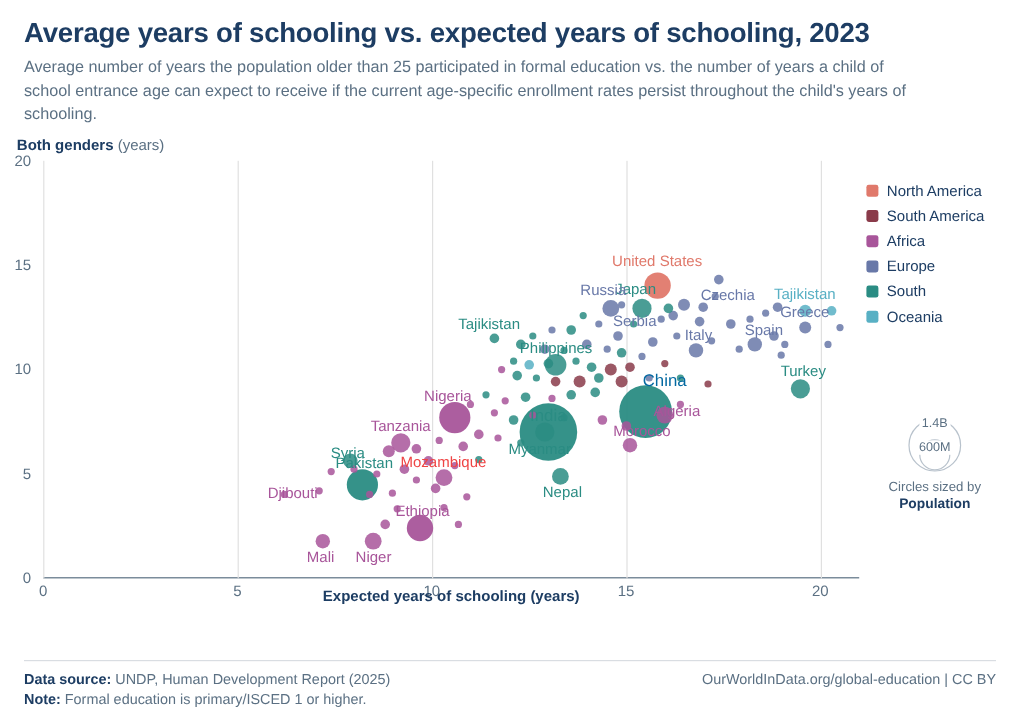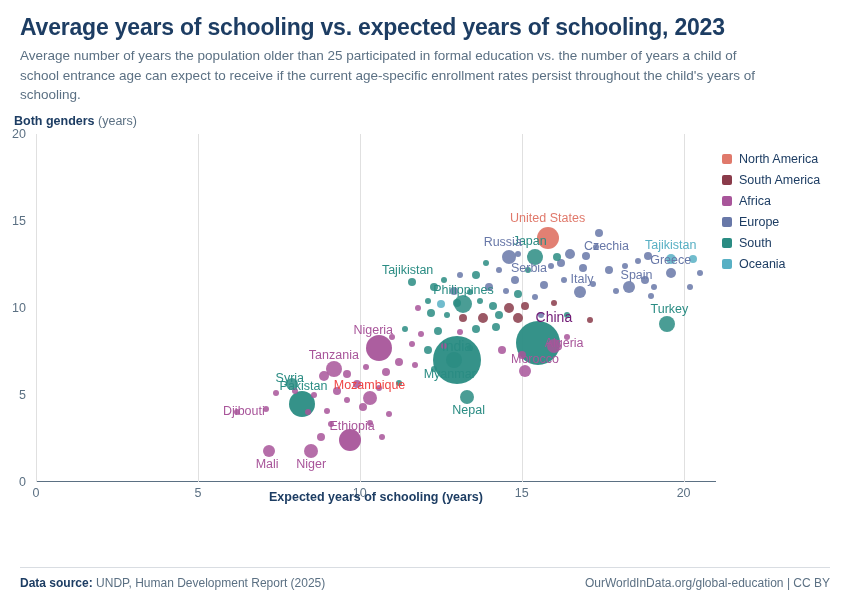--- a/index.html
+++ b/index.html
@@ -256,21 +256,21 @@
         <div class="dot-label med" style="left: 511.619px; top: 84.4px; color: rgb(224, 121, 107);">United States</div>
         <div class="dot-label med" style="left: 493.667px; top: 107.54px; color: rgb(42, 140, 131);">Japan</div>
         <div class="dot-label med" style="left: 570.476px; top: 111.8px; color: rgb(104, 120, 168);">Czechia</div>
         <div class="dot-label med" style="left: 634.667px; top: 111.28px; color: rgb(88, 176, 196);">Tajikistan</div>
         <div class="dot-label med" style="left: 634.667px; top: 126.2px; color: rgb(104, 120, 168);">Greece</div>
         <div class="dot-label med" style="left: 466.762px; top: 108.54px; color: rgb(104, 120, 168);">Russia</div>
         <div class="dot-label med" style="left: 493px; top: 134.16px; color: rgb(104, 120, 168);">Serbia</div>
         <div class="dot-label med" style="left: 546px; top: 145.34px; color: rgb(104, 120, 168);">Italy</div>
         <div class="dot-label med" style="left: 600.571px; top: 141.12px; color: rgb(104, 120, 168);">Spain</div>
         <div class="dot-label med" style="left: 633.429px; top: 174.66px; color: rgb(42, 140, 131);">Turkey</div>
-        <div class="dot-label big" style="left: 517.905px; top: 182.8px; color: #701a75;">China</div>
+        <div class="dot-label big" style="left: 517.905px; top: 182.8px; color: #0369a1;">China</div>
         <div class="dot-label big" style="left: 420.952px; top: 198.2px; color: rgb(42, 140, 131); margin-top: 14px;">India</div>
         <div class="dot-label med" style="left: 528.095px; top: 209.28px; color: rgb(168, 85, 154);">Algeria</div>
         <div class="dot-label med" style="left: 498.952px; top: 224.64px; color: rgb(168, 85, 154);">Morocco</div>
         <div class="dot-label med" style="left: 413.714px; top: 240.2px; color: rgb(42, 140, 131);">Myanmar</div>
         <div class="dot-label med" style="left: 427.429px; top: 156.52px; color: rgb(42, 140, 131);">Philippines</div>
         <div class="dot-label med" style="left: 371.619px; top: 135.9px; color: rgb(42, 140, 131);">Tajikistan</div>
         <div class="dot-label med" style="left: 337.238px; top: 196.02px; color: rgb(168, 85, 154);">Nigeria</div>
         <div class="dot-label med" style="left: 297.905px; top: 220.9px; color: rgb(168, 85, 154);">Tanzania</div>
         <div class="dot-label med" style="left: 253.81px; top: 244px; color: rgb(42, 140, 131);">Syria</div>
         <div class="dot-label med" style="left: 267.524px; top: 251.7px; color: rgb(42, 140, 131);">Pakistan</div>
@@ -304,24 +304,40 @@
         <div class="legend-row">
           <span class="legend-swatch" style="background: rgb(42, 140, 131);"></span>
           <span class="legend-text">South</span>
         </div>
         <div class="legend-row">
           <span class="legend-swatch" style="background: rgb(88, 176, 196);"></span>
           <span class="legend-text">Oceania</span>
         </div>
       </div>
 
+    <div class="size-legend">
+      <div class="circles">
+        <div class="c-outer"></div>
+        <div class="c-inner"></div>
+        <div class="lab-top">1.4B</div>
+        <div class="lab-mid">600M</div>
+      </div>
+      <div class="cap">
+        <span>Circles sized by</span><br>
+        <b>Population</b>
+      </div>
+    </div>
   </div>
 
   <div class="footer">
     <div class="footer-row">
       <div>
         <b>Data source:</b>
         <span>UNDP, Human Development Report (2025)</span>
       </div>
       <div class="right">OurWorldInData.org/global-education | CC BY</div>
     </div>
+    <div class="note">
+      <b>Note:</b>
+      <span>Formal education is primary/ISCED 1 or higher.</span>
+    </div>
   </div>
 </div>
 
 </body></html>

